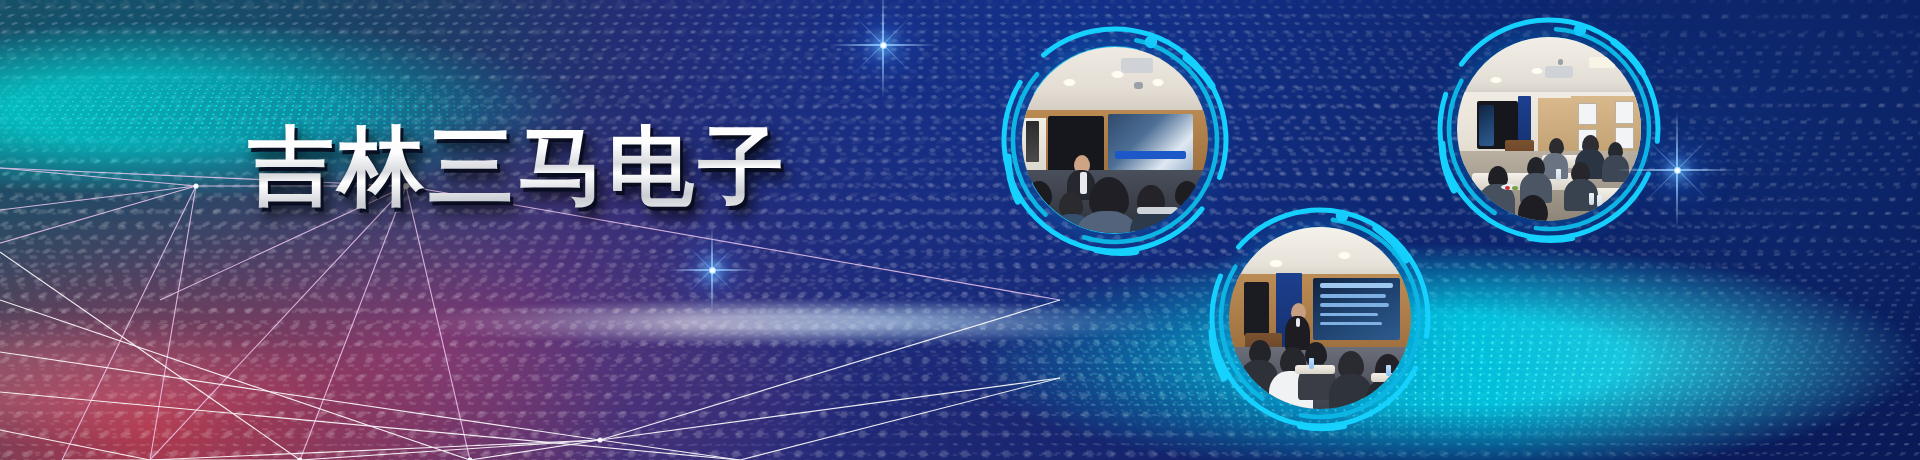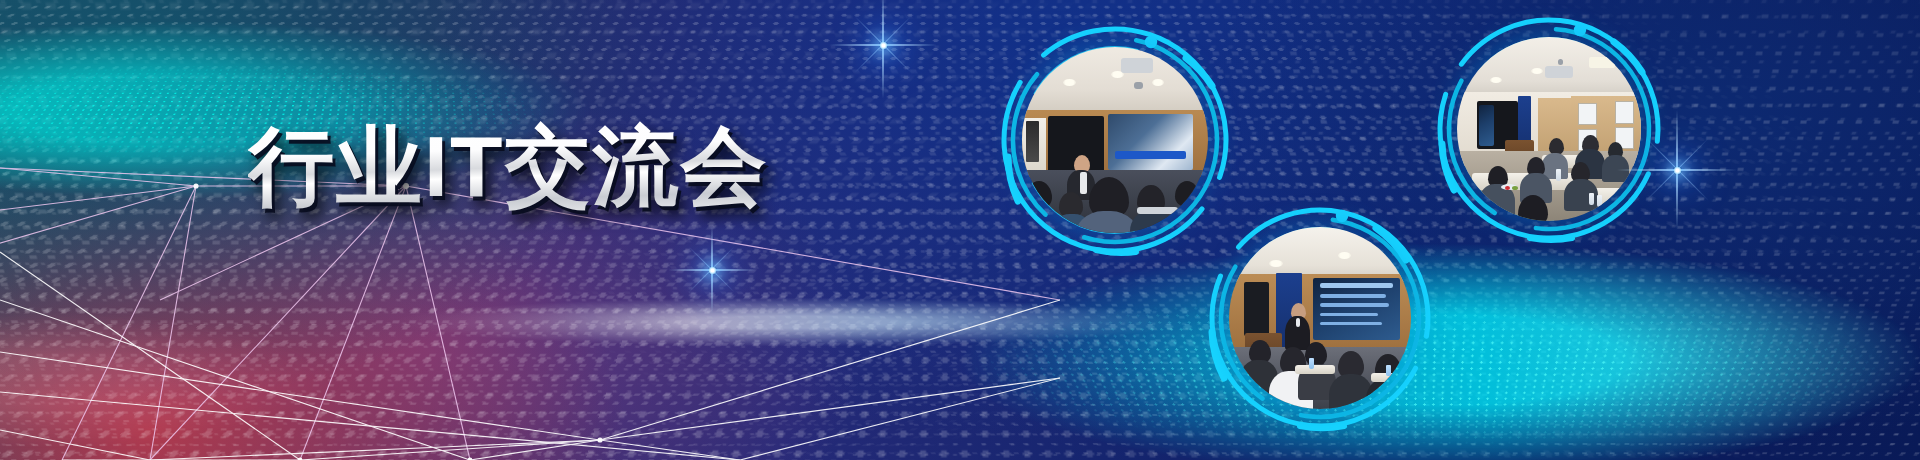--- a/index.html
+++ b/index.html
@@ -213,21 +213,21 @@
     <g fill="#ffffff" opacity=".95">
       <circle cx="196" cy="186" r="2.6"></circle>
       <circle cx="406" cy="186" r="3"></circle>
       <circle cx="600" cy="440" r="2.6"></circle>
       <circle cx="300" cy="460" r="2.4"></circle>
       <circle cx="470" cy="460" r="2.4"></circle>
     </g>
   </svg>
 
   <div id="headline">
-    <div class="hl-line" id="hl-line-2">行业IT交流会</div>
+    <div class="hl-line" id="hl-line-1">吉林三马电子</div>
   </div>
 
   <div class="sparkle" style="left:829px;top:-9px;width:108px;height:108px;">
     <span class="rayh"></span>
       <span class="rayv"></span>
       <span class="rayd1"></span>
       <span class="rayd2"></span>
       <span class="core"></span>
   </div>
   <div class="sparkle" style="left:668px;top:226px;width:88px;height:88px;z-index:45;">

